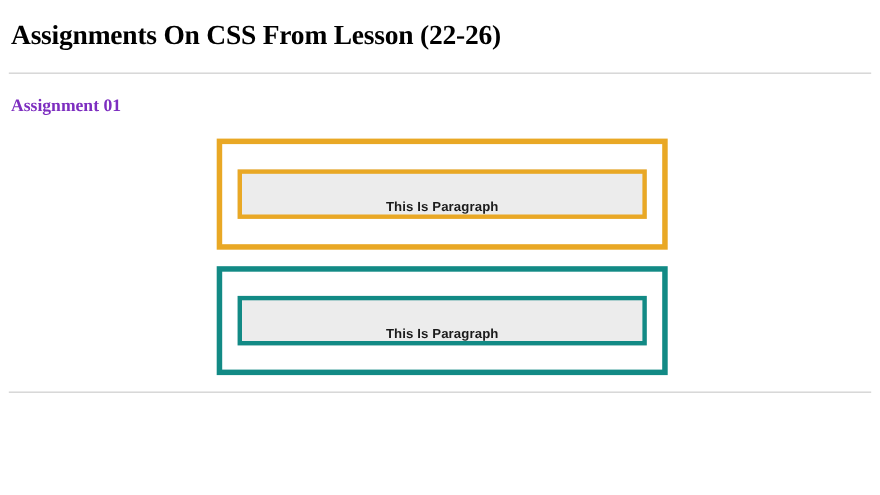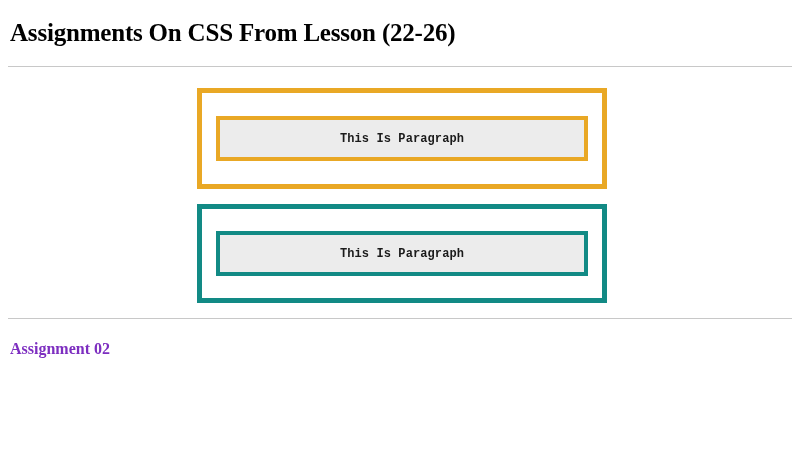--- a/index.html
+++ b/index.html
@@ -77,56 +77,56 @@
     padding: 22px 14px;
     margin-top: 15px;
   }
 
   .paragraph-box {
     box-sizing: border-box;
     width: 100%;
     height: 45px;
     background: #ececec;
     display: flex;
-    align-items: center;
+    align-items: flex-end;
     justify-content: center;
-    font-family: Liberation Mono, monospace;
+    font-family: Liberation Sans, sans-serif;
     font-weight: bold;
     font-size: 12px;
     letter-spacing: 0.1px;
     color: #1b1b1b;
   }
   .paragraph-box.orange { border: 4px solid #e9a825; }
   .paragraph-box.teal   { border: 4px solid #128a85; }
 
   .rule-mid { margin-top: 15px; }
 </style>
 </head>
 <body>
 
 <div class="page">
 
   <h1 class="page-title">Assignments On CSS From Lesson (22-26)</h1>
 
   <hr class="rule rule-top">
 
+  <h2 class="assignment-heading">Assignment 01</h2>
 
   <div class="boxes">
 
     <div class="outer-box orange">
       <div class="paragraph-box orange">
         <span>This Is Paragraph</span>
       </div>
     </div>
 
     <div class="outer-box teal">
       <div class="paragraph-box teal">
         <span>This Is Paragraph</span>
       </div>
     </div>
 
   </div>
 
   <hr class="rule rule-mid">
 
-  <h2 class="assignment-heading">Assignment 02</h2>
 
 </div>
 
 </body></html>

